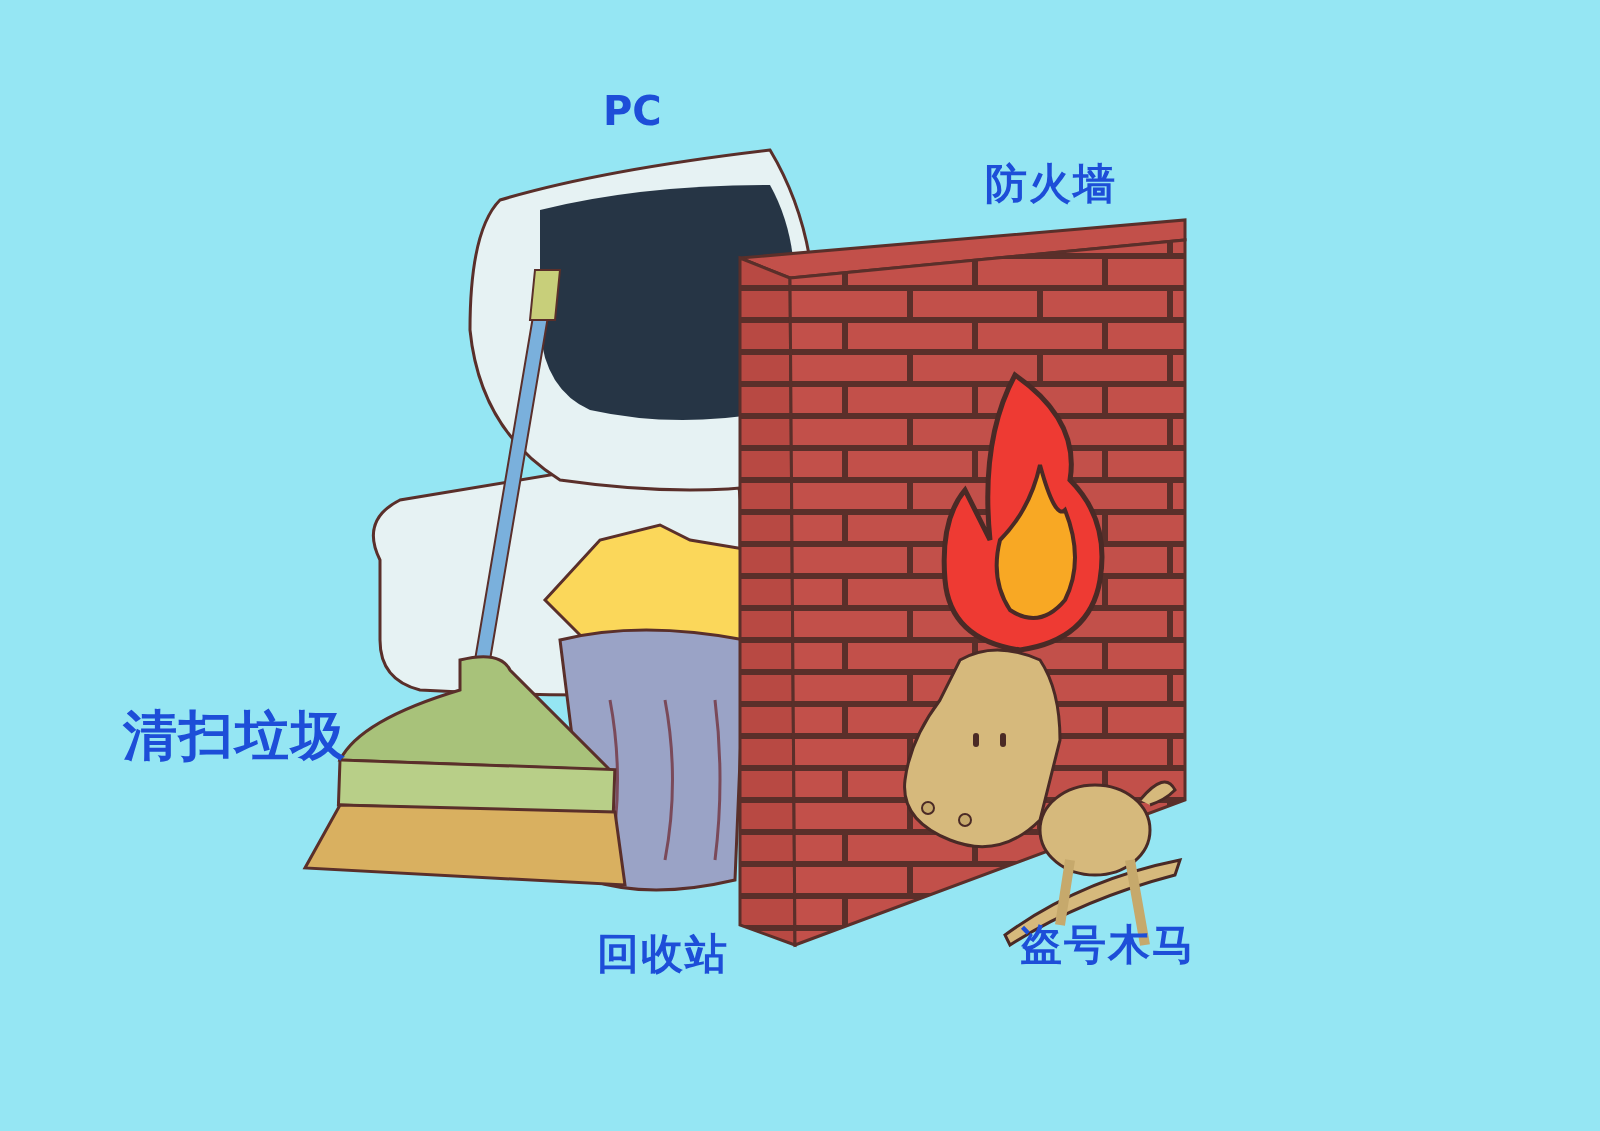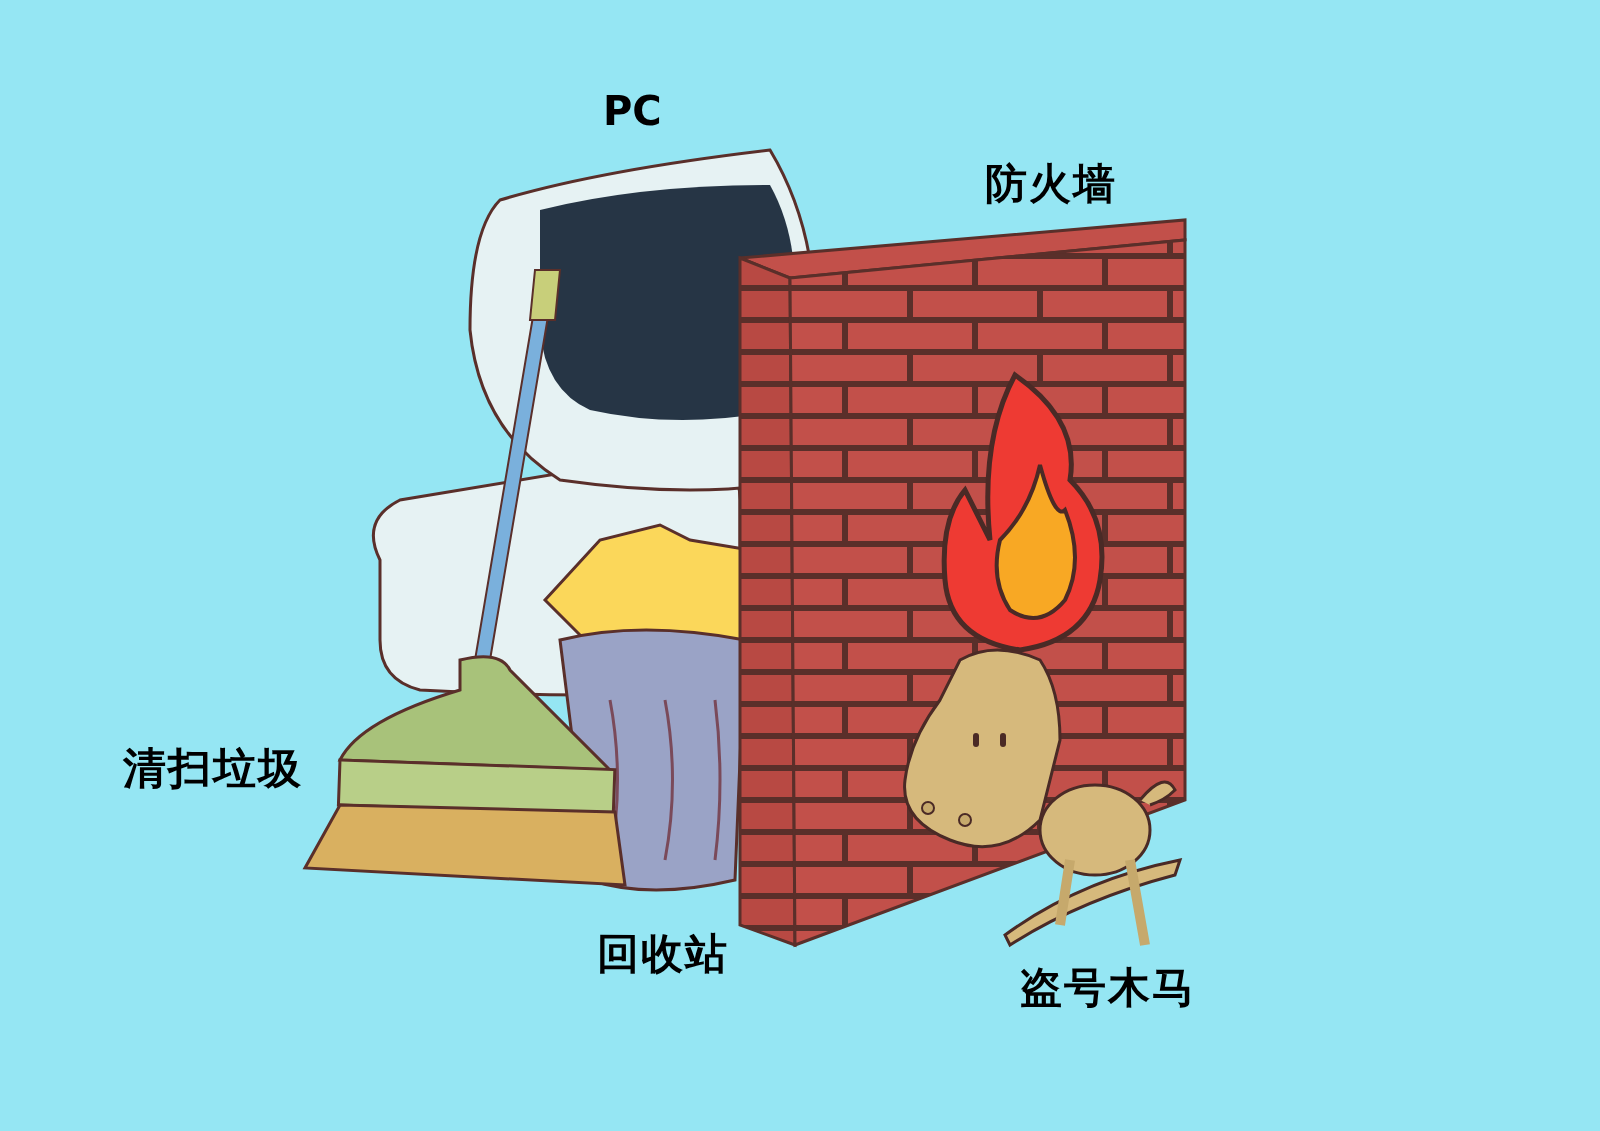--- a/index.html
+++ b/index.html
@@ -1,23 +1,23 @@
 <!DOCTYPE html>
 <html><head>
 <meta charset="utf-8">
 <style>
   html, body { margin: 0; padding: 0; }
   body { width: 1600px; height: 1131px; background: #95e6f3; overflow: hidden; position: relative; font-family: "DejaVu Sans", sans-serif; }
   .scene { position: absolute; left: 0; top: 0; width: 1600px; height: 1131px; }
-  .label { position: absolute; color: #000000; font-weight: bold; font-family: "DejaVu Sans", sans-serif; white-space: nowrap; letter-spacing: 2px; }
+  .label { position: absolute; color: #1d4ed8; font-weight: bold; font-family: "DejaVu Sans", sans-serif; white-space: nowrap; letter-spacing: 2px; }
   .lbl-pc { left: 603px; top: 88px; font-size: 40px; letter-spacing: 0; }
   .lbl-fw { left: 985px; top: 156px; font-size: 42px; }
-  .lbl-broom { left: 123px; top: 740px; font-size: 43px; font-family: Liberation Mono, monospace; }
+  .lbl-broom { left: 123px; top: 700px; font-size: 54px; font-family: Liberation Mono, monospace; }
   .lbl-bin { left: 597px; top: 926px; font-size: 42px; }
-  .lbl-horse { left: 1020px; top: 960px; font-size: 42px; text-align: right; }
+  .lbl-horse { left: 1020px; top: 917px; font-size: 42px; text-align: right; }
 </style>
 </head>
 <body>
 
 <svg class="scene" viewBox="0 0 1600 1131" xmlns="http://www.w3.org/2000/svg">
   <defs>
     <pattern id="bricks" x="0" y="0" width="130" height="64" patternUnits="userSpaceOnUse">
       <rect width="130" height="64" fill="#c2504a"></rect>
       <path d="M0 0 H130 M0 32 H130 M0 64 H130 M65 0 V32 M0 32 V64 M130 32 V64" stroke="#5a2f2a" stroke-width="6" fill="none"></path>
     </pattern>

